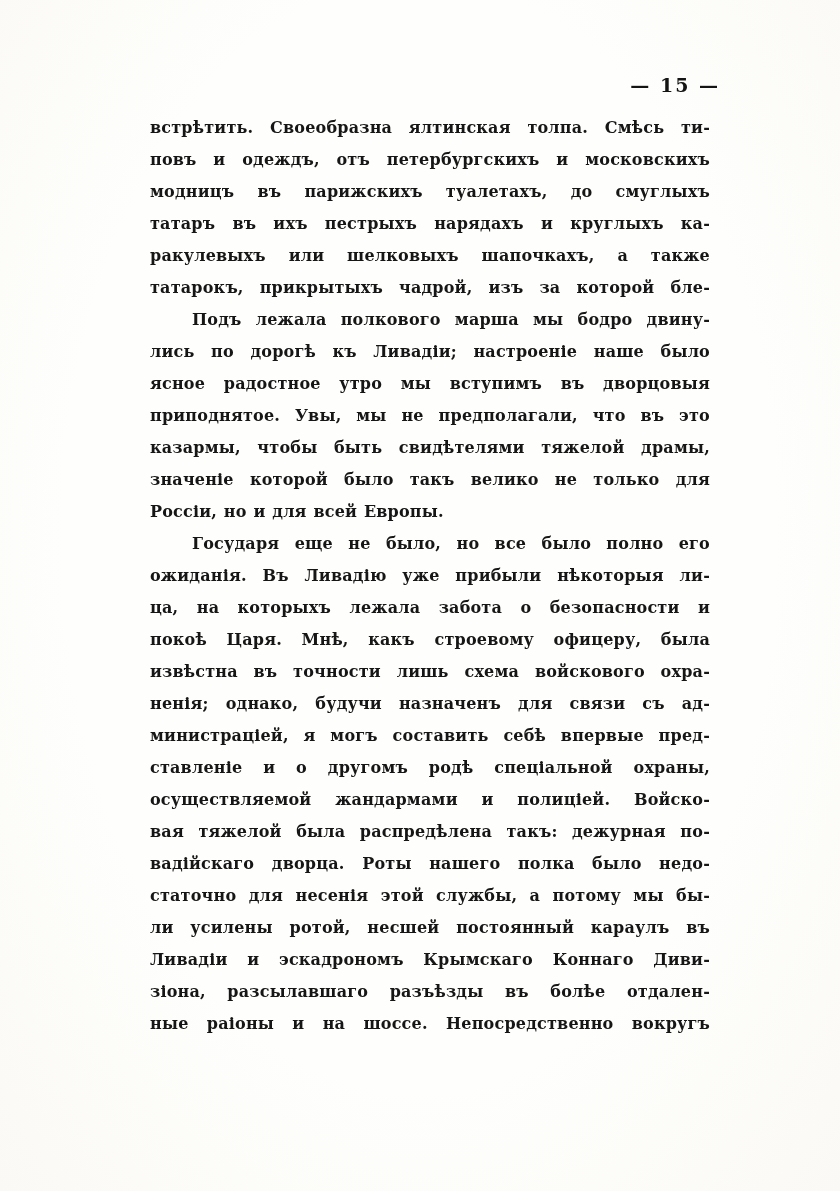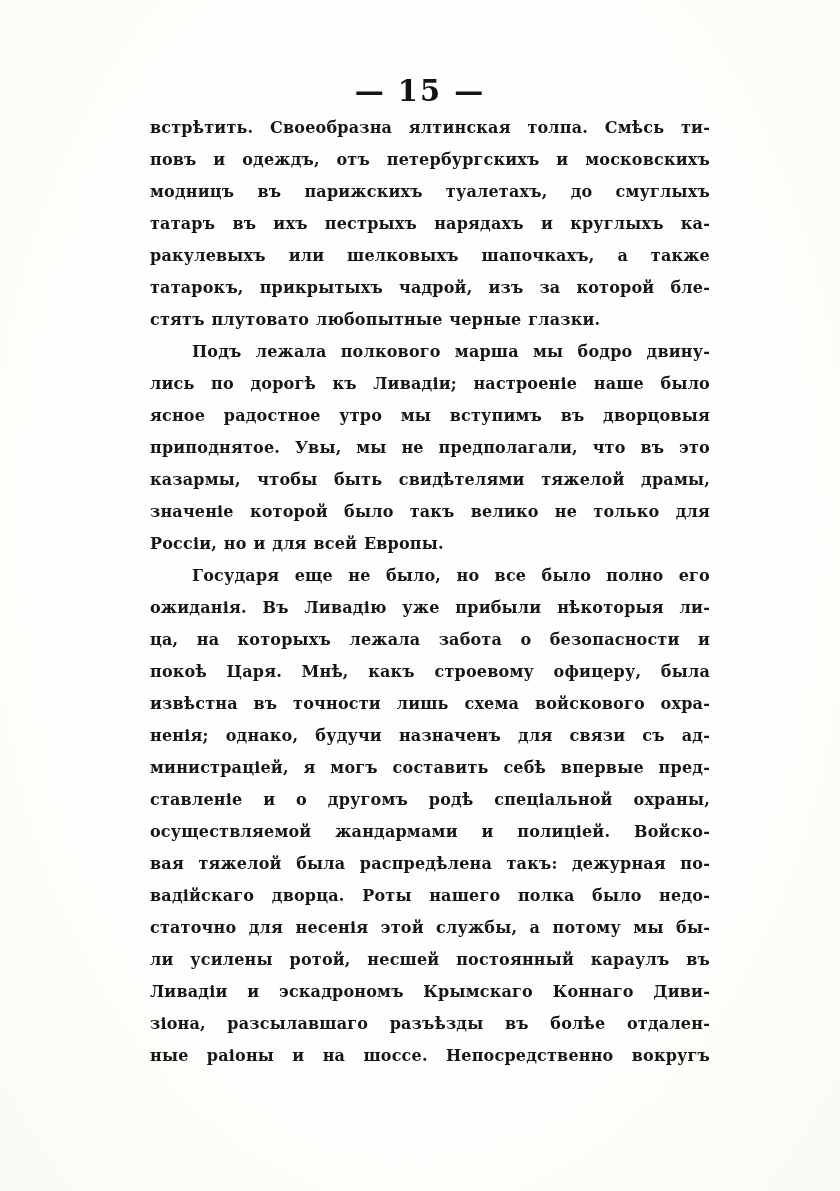--- a/index.html
+++ b/index.html
@@ -14,24 +14,24 @@
     position: relative;
     width: 840px;
     height: 1191px;
     background: radial-gradient(ellipse at 50% 45%, #fefefc 60%, #faf9f5 100%);
     font-family: "DejaVu Serif", "Liberation Serif", serif;
     color: #161616;
   }
   .page-number {
     position: absolute;
     top: 74px;
-    left: 130px;
+    left: 140px;
     width: 580px;
-    text-align: center;
-    font-size: 29px;
+    text-align: right;
+    font-size: 19px;
     font-weight: 700;
     letter-spacing: 2px;
     color: #141414;
   }
   .text-block {
     position: absolute;
     top: 112px;
     left: 150px;
     width: 560px;
   }
@@ -58,21 +58,20 @@
 
 <div class="page">
   <div class="page-number">— 15 —</div>
   <div class="text-block">
       <div class="line just">встрѣтить. Своеобразна ялтинская толпа. Смѣсь ти-</div>
       <div class="line just">повъ и одеждъ, отъ петербургскихъ и московскихъ</div>
       <div class="line just">модницъ въ парижскихъ туалетахъ, до смуглыхъ</div>
       <div class="line just">татаръ въ ихъ пестрыхъ нарядахъ и круглыхъ ка-</div>
       <div class="line just">ракулевыхъ или шелковыхъ шапочкахъ, а также</div>
       <div class="line just">татарокъ, прикрытыхъ чадрой, изъ за которой бле-</div>
-      <div class="line">стятъ плутовато любопытные черные глазки.</div>
       <div class="line just indent">Подъ лежала полкового марша мы бодро двину-</div>
       <div class="line just">лись по дорогѣ къ Ливадіи; настроеніе наше было</div>
       <div class="line just">ясное радостное утро мы вступимъ въ дворцовыя</div>
       <div class="line just">приподнятое. Увы, мы не предполагали, что въ это</div>
       <div class="line just">казармы, чтобы быть свидѣтелями тяжелой драмы,</div>
       <div class="line just">значеніе которой было такъ велико не только для</div>
       <div class="line">Россіи, но и для всей Европы.</div>
       <div class="line just indent">Государя еще не было, но все было полно его</div>
       <div class="line just">ожиданія. Въ Ливадію уже прибыли нѣкоторыя ли-</div>
       <div class="line just">ца, на которыхъ лежала забота о безопасности и</div>

